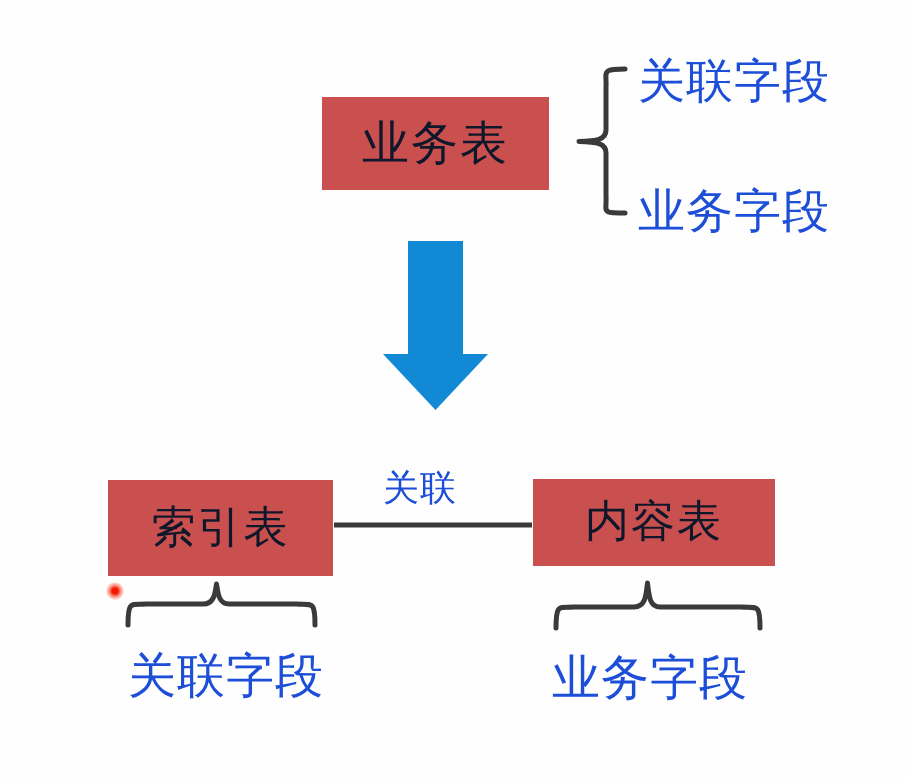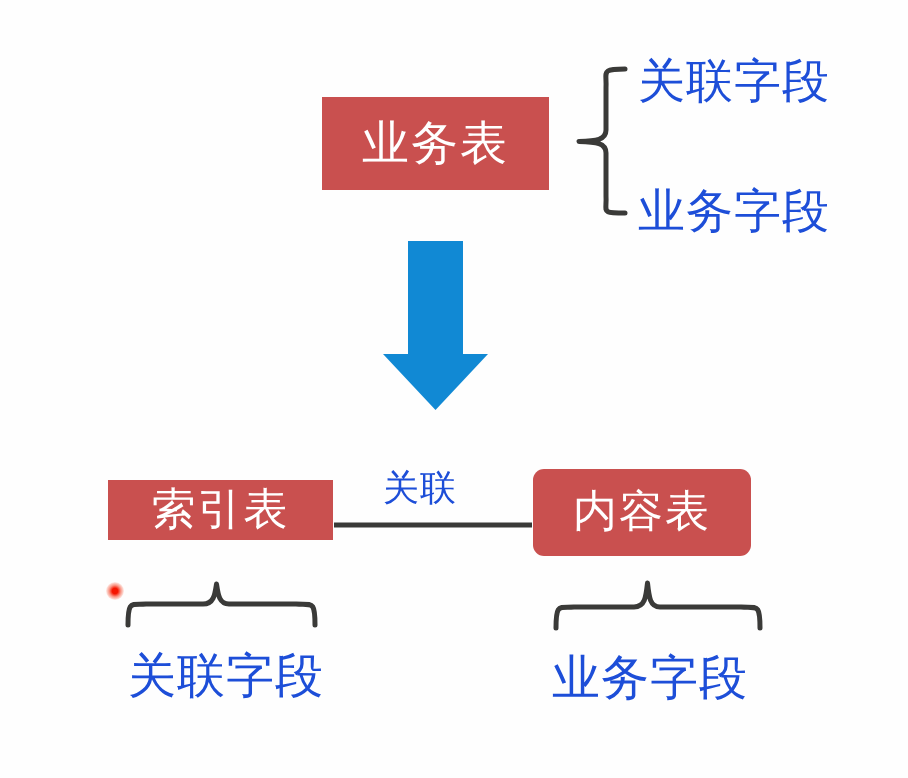--- a/index.html
+++ b/index.html
@@ -15,49 +15,48 @@
     width: 908px;
     height: 778px;
     background: #fefefe;
     overflow: hidden;
   }
 
   
   .box {
     position: absolute;
     background: #c9504f;
-    color: #ffffff;
+    color: #0f172a;
     display: flex;
     align-items: center;
     justify-content: center;
     letter-spacing: 2px;
     font-weight: 400;
     text-rendering: geometricPrecision;
   }
   #box-business {
     left: 322px;
     top: 97px;
     width: 227px;
     height: 93px;
     font-size: 47px;
   }
   #box-index {
     left: 108px;
     top: 480px;
     width: 225px;
-    height: 60px;
+    height: 96px;
     font-size: 44px;
   }
   #box-content {
     left: 533px;
-    top: 469px;
-    width: 218px;
+    top: 479px;
+    width: 242px;
     height: 87px;
     font-size: 44px;
-    border-radius: 11px;
   }
 
   
   .label {
     position: absolute;
     color: #1d4ed8;
     white-space: nowrap;
     letter-spacing: 1px;
   }
   #label-rel-field-top {

